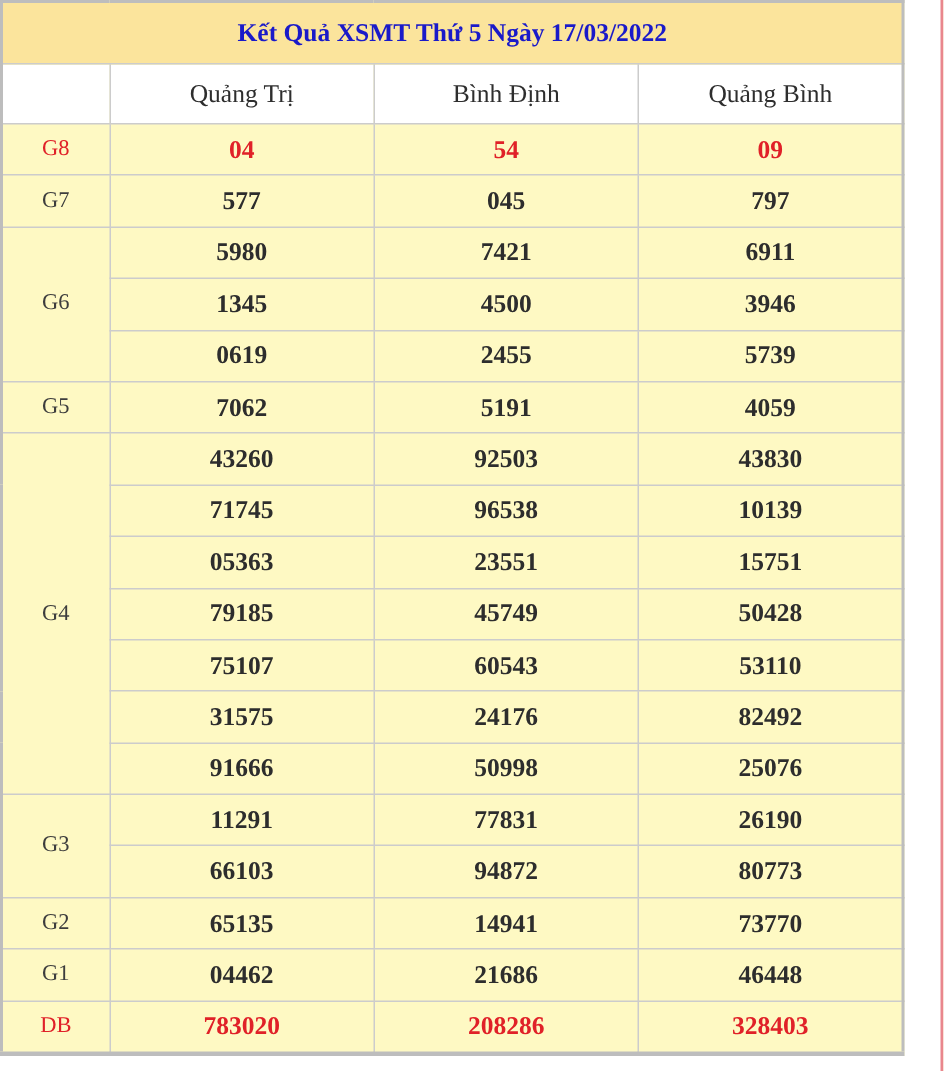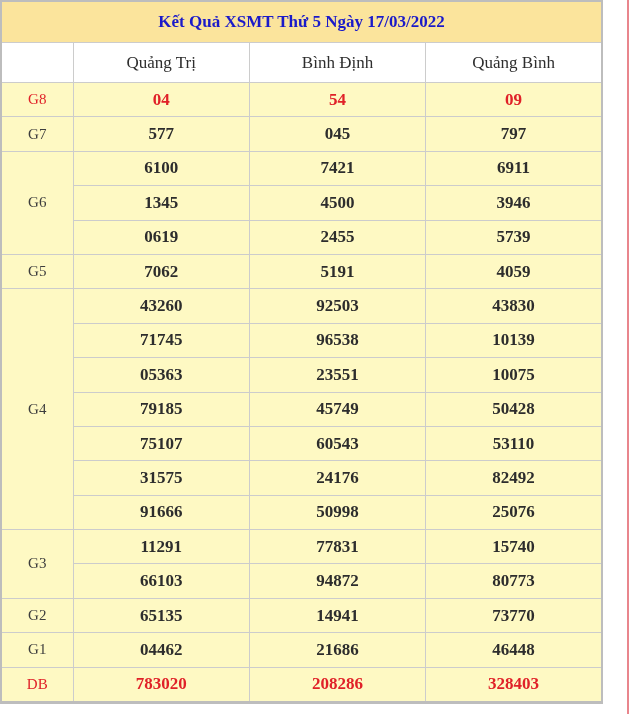--- a/index.html
+++ b/index.html
@@ -100,21 +100,21 @@
           <td class="num red">09</td>
         </tr>
         <tr>
           <td class="label-col" rowspan="1">G7</td>
           <td class="num">577</td>
           <td class="num">045</td>
           <td class="num">797</td>
         </tr>
         <tr>
           <td class="label-col" rowspan="3">G6</td>
-          <td class="num">6100</td>
+          <td class="num">5980</td>
           <td class="num">7421</td>
           <td class="num">6911</td>
         </tr>
         <tr>
           <td class="num">1345</td>
           <td class="num">4500</td>
           <td class="num">3946</td>
         </tr>
         <tr>
           <td class="num">0619</td>
@@ -134,21 +134,21 @@
           <td class="num">43830</td>
         </tr>
         <tr>
           <td class="num">71745</td>
           <td class="num">96538</td>
           <td class="num">10139</td>
         </tr>
         <tr>
           <td class="num">05363</td>
           <td class="num">23551</td>
-          <td class="num">10075</td>
+          <td class="num">15751</td>
         </tr>
         <tr>
           <td class="num">79185</td>
           <td class="num">45749</td>
           <td class="num">50428</td>
         </tr>
         <tr>
           <td class="num">75107</td>
           <td class="num">60543</td>
           <td class="num">53110</td>
@@ -160,21 +160,21 @@
         </tr>
         <tr>
           <td class="num">91666</td>
           <td class="num">50998</td>
           <td class="num">25076</td>
         </tr>
         <tr>
           <td class="label-col" rowspan="2">G3</td>
           <td class="num">11291</td>
           <td class="num">77831</td>
-          <td class="num">15740</td>
+          <td class="num">26190</td>
         </tr>
         <tr>
           <td class="num">66103</td>
           <td class="num">94872</td>
           <td class="num">80773</td>
         </tr>
         <tr>
           <td class="label-col" rowspan="1">G2</td>
           <td class="num">65135</td>
           <td class="num">14941</td>

